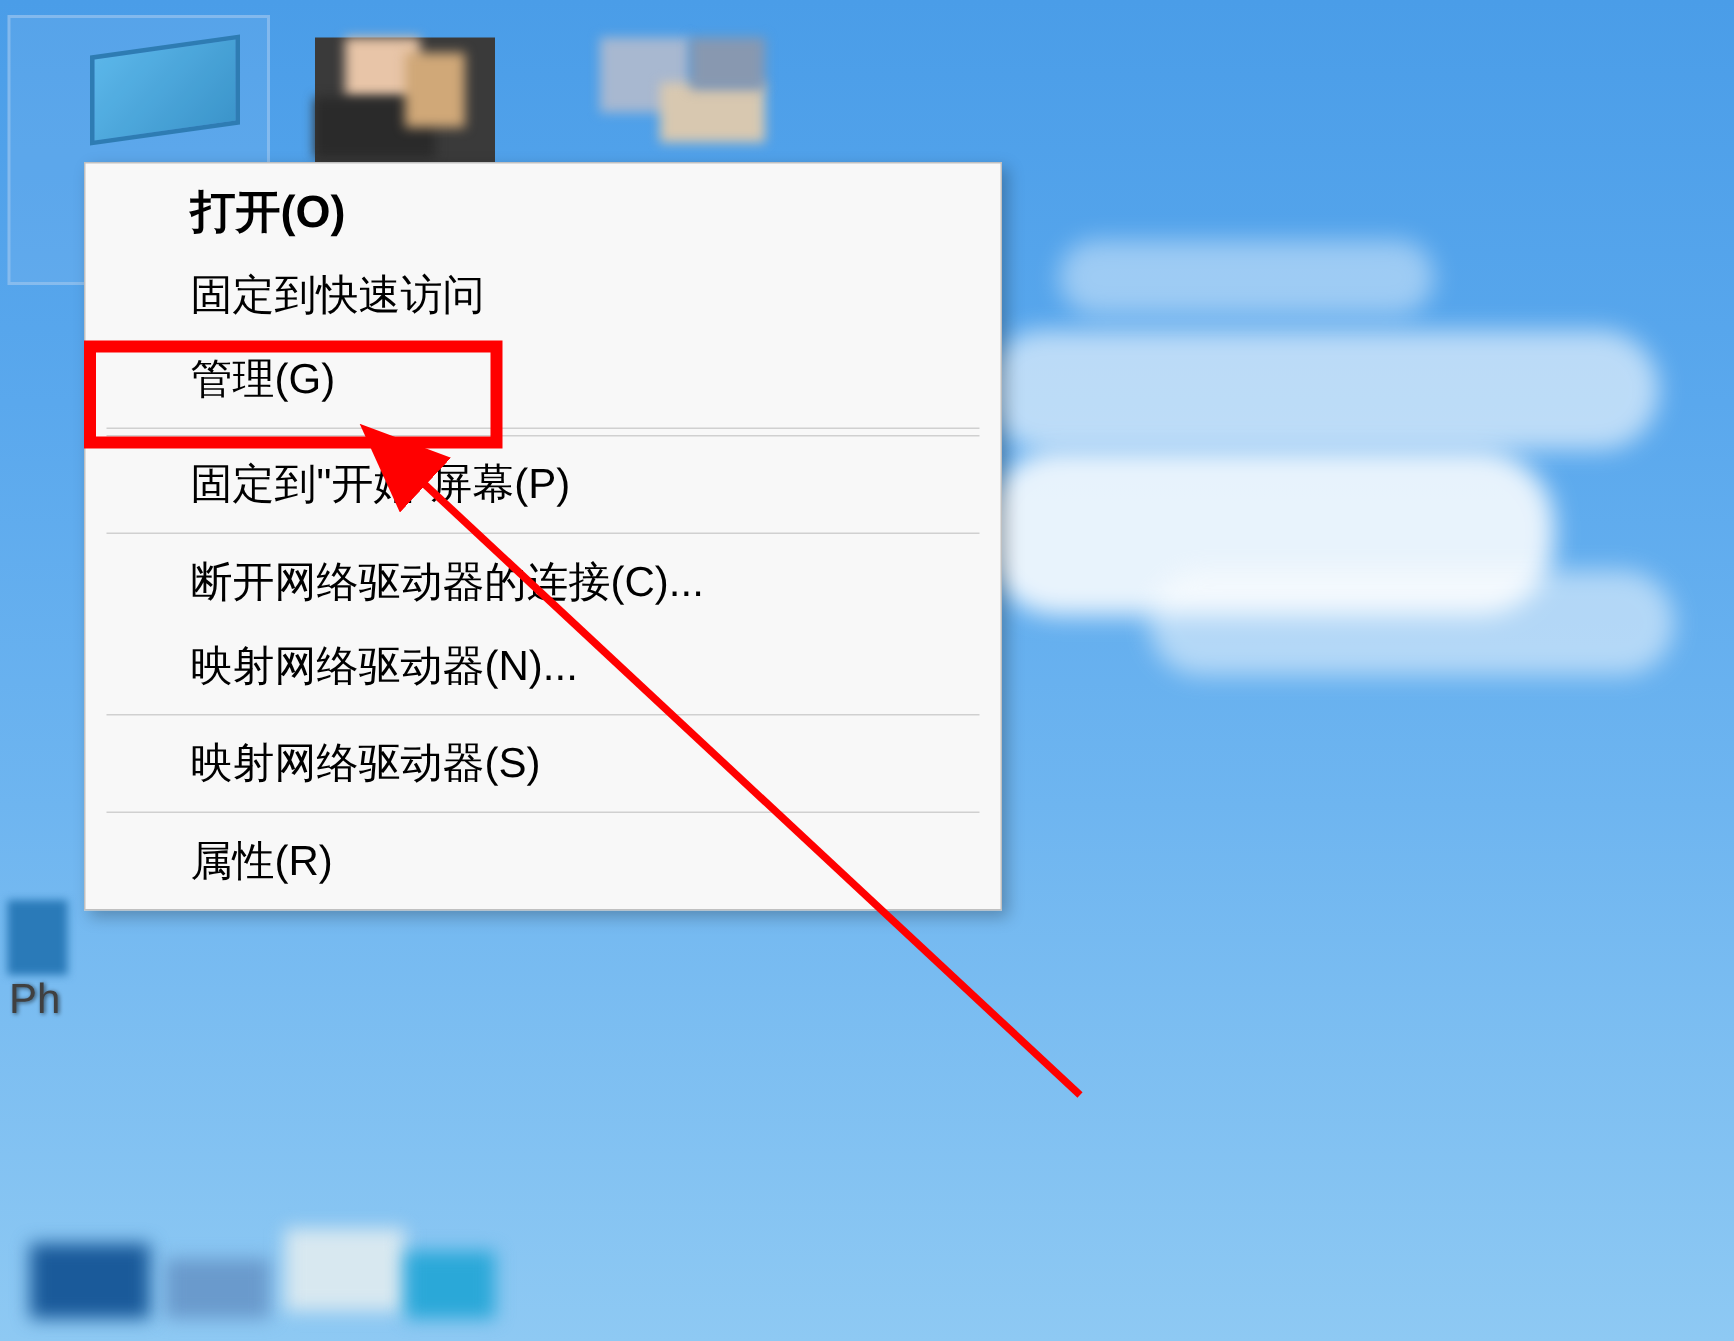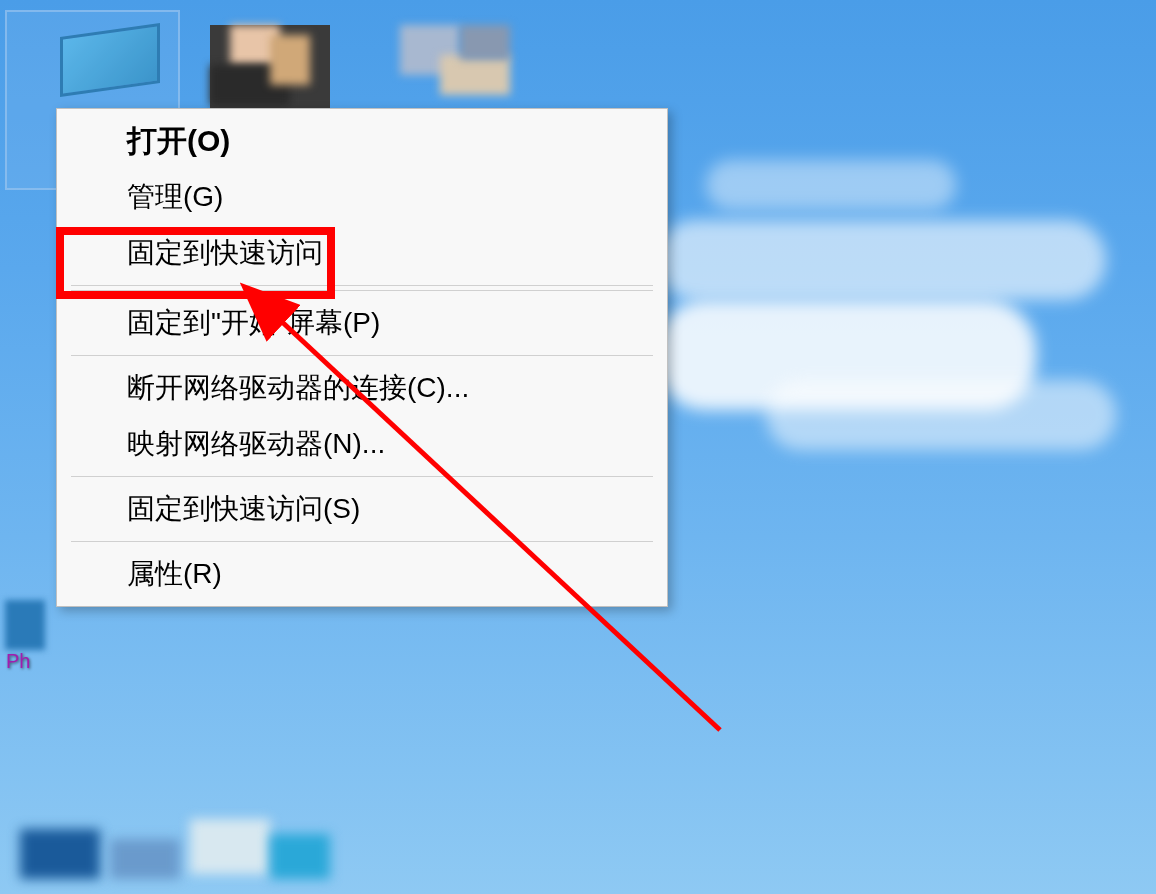--- a/index.html
+++ b/index.html
@@ -83,22 +83,22 @@
       width: 50px;
       height: 120px;
       z-index: 1;
     }
     .left-partial .lp1 { position: absolute; top: 60px; left: 0; width: 40px; height: 50px; background: #2a7ab8; filter: blur(3px); }
     
     .ph-label {
       position: absolute;
       left: 6px;
       top: 650px;
-      color: #a21caf;
-      font-size: 20px;
+      color: #404040;
+      font-size: 28px;
       text-shadow: 1px 1px 3px rgba(0,0,0,0.6);
       z-index: 1;
     }
     
     .bottom-blur {
       position: absolute;
       left: 20px;
       bottom: 0;
       width: 320px;
       height: 75px;
@@ -217,25 +217,25 @@
   <div class="bp bp2"></div>
   <div class="bp bp3"></div>
   <div class="bp bp4"></div>
 </div>
 
 <div class="context-menu">
   <div class="menu-item bold">
     <span>打开(O)</span>
   </div>
   <div class="menu-item">
+    <span>固定到快速访问</span>
+  </div>
+  <div class="menu-item">
     <span>管理(G)</span>
   </div>
-  <div class="menu-item">
-    <span>固定到快速访问</span>
-  </div>
 
   <div class="menu-separator"></div>
 
 
   <div class="menu-separator"></div>
 
   <div class="menu-item">
     <span>固定到"开始"屏幕(P)</span>
   </div>
 
@@ -244,21 +244,21 @@
   <div class="menu-item">
     <span>断开网络驱动器的连接(C)...</span>
   </div>
   <div class="menu-item">
     <span>映射网络驱动器(N)...</span>
   </div>
 
   <div class="menu-separator"></div>
 
   <div class="menu-item">
-    <span>固定到快速访问(S)</span>
+    <span>映射网络驱动器(S)</span>
   </div>
 
   <div class="menu-separator"></div>
 
   <div class="menu-item">
     <span>属性(R)</span>
   </div>
 </div>
 
 <div class="highlight-box" style="top:227px; left:56px; width:279px; height:72px;"></div>

